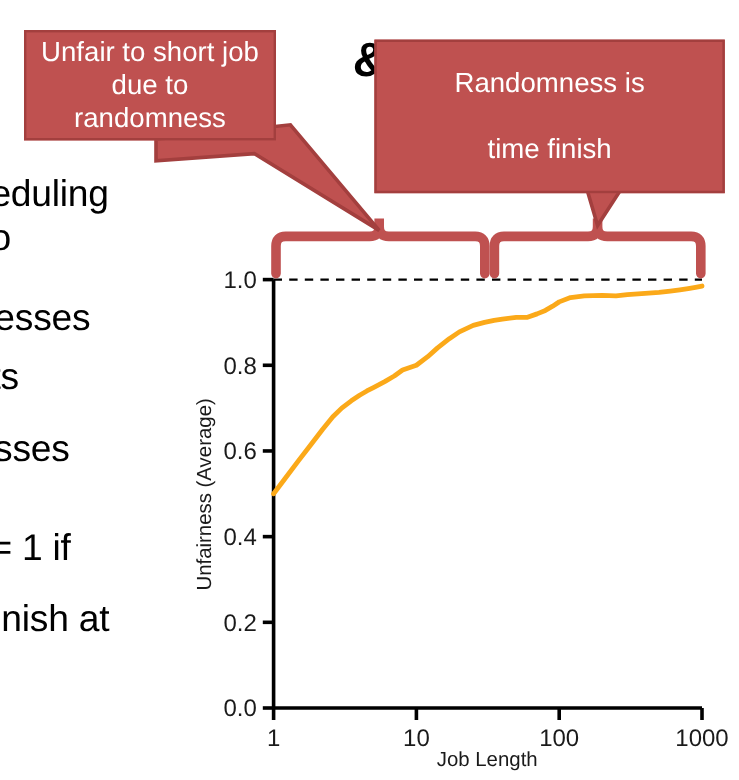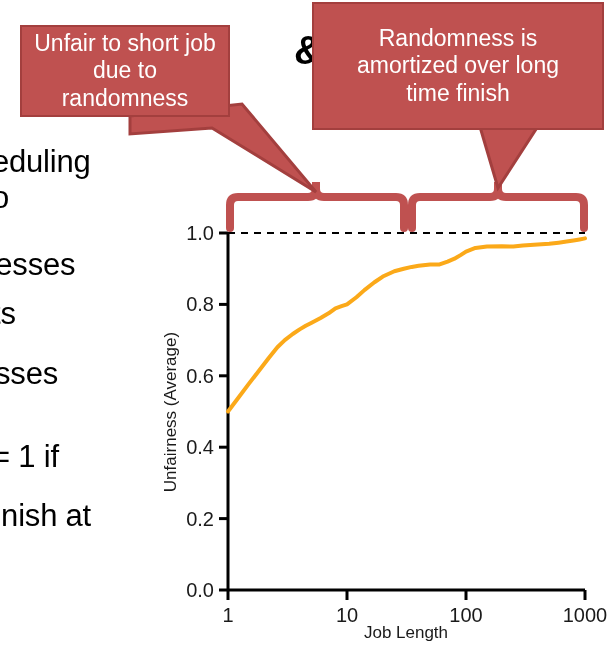--- a/index.html
+++ b/index.html
@@ -166,21 +166,21 @@
     <polygon points="0,2 38,2 58,70 102,2 130,2 130,-6 0,-6" fill="#bf5150" stroke="#a33f3e" stroke-width="3"></polygon>
   </svg>
 
   <div class="callout" id="callout-1" style="background: rgb(191, 81, 80); border-color: rgb(163, 63, 62); color: rgb(255, 255, 255);">
     <span>
       <span>Unfair to short job</span><br>
       <span>due to randomness</span>
     </span>
   </div>
 
-  <div class="callout" id="callout-2" style="background: rgb(191, 81, 80); border-color: rgb(163, 63, 62); color: rgb(255, 255, 255);">
+  <div class="callout" id="callout-2" style="background: rgb(191, 81, 80); border-color: rgb(163, 63, 62); color: rgb(255, 255, 255); margin-top: 31px;">
     <span>
       <span>Randomness is</span><br>
-      <span>amortized over long</span><br>
+      <br>
       <span>time finish</span>
     </span>
   </div>
 
 </div>
 
 </body></html>

